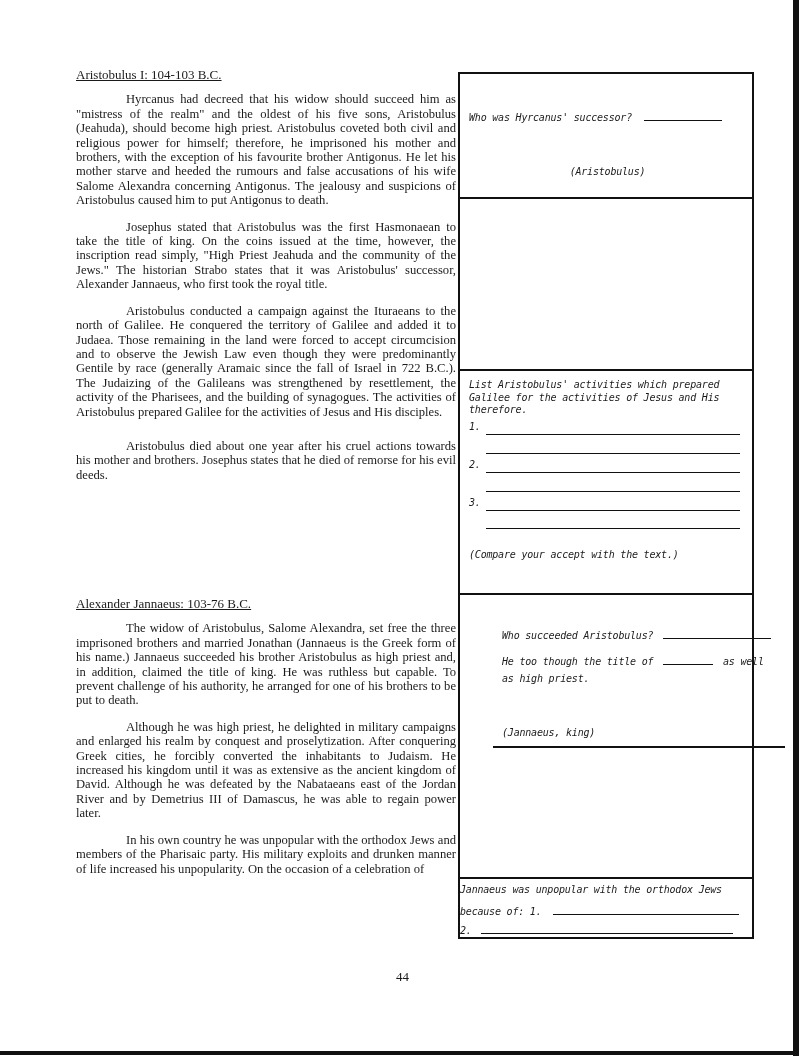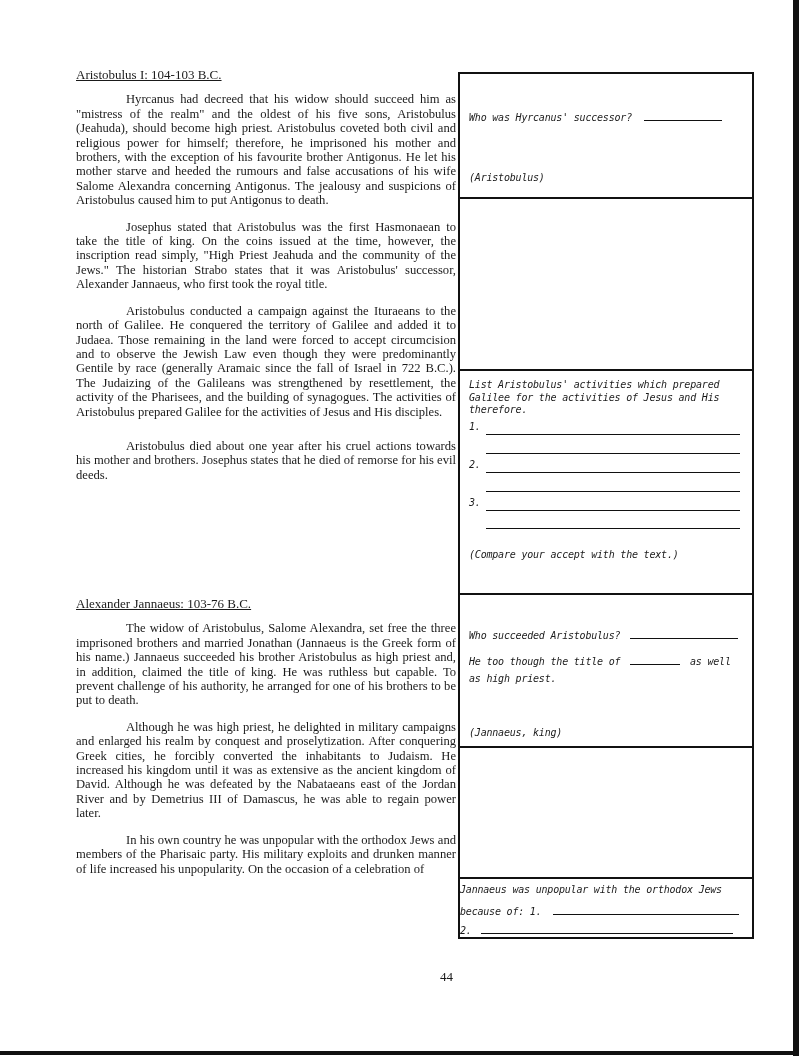--- a/index.html
+++ b/index.html
@@ -1,19 +1,19 @@
 <!DOCTYPE html>
 <html><head>
 <meta charset="utf-8">
 <style>
   html, body { margin:0; padding:0; }
   body { width:799px; height:1056px; background:#ffffff; position:relative; overflow:hidden; color:#1a1a1a; }
   .edge-bar { position:absolute; left:793px; top:0; width:6px; height:1056px; background:#111; }
   .bottom-rule { position:absolute; left:0; top:1051px; width:793px; height:4px; background:#111; }
-  .page-num { position:absolute; left:396px; top:969px; font-family:"Liberation Serif", serif; font-size:13px;margin-left:44px; }
+  .page-num { position:absolute; left:396px; top:969px; font-family:"Liberation Serif", serif; font-size:13px; }
   .left-col { position:absolute; left:76px; top:68px; width:380px; font-family:"Liberation Serif", serif; font-size:12.6px; line-height:14.4px; }
   .heading { font-family:"Liberation Serif", serif; font-size:13px; text-decoration:underline; margin:0; }
   .para { margin:0; text-align:justify; text-align-last:left; }
   .para .indent { display:inline-block; width:50px; }
   .sec { position:absolute; left:0; width:380px; }
   .right-box { position:absolute; left:458px; top:72px; width:296px; height:867px; border:2px solid #111; border-top-width:2px; box-sizing:border-box; }
   .cell { position:absolute; left:0; width:100%; box-sizing:border-box; border-bottom:2px solid #111; font-family:"DejaVu Sans Mono", monospace; font-style:italic; font-size:10px; letter-spacing:-0.2px; }
   .cell:last-child { border-bottom:none; }
   .q { position:absolute; left:9px; right:6px; white-space:nowrap; }
   .blank { display:inline-block; border-bottom:1px solid #111; height:10px; vertical-align:baseline; }
@@ -41,21 +41,21 @@
   </div>
 </div>
 
 <div class="right-box">
 
   <div class="cell" style="top:0; height:125px;">
     <div class="q" style="top:36px;">
       <span>Who was Hyrcanus' successor?</span>
       <span class="blank" style="width:78px; margin-left:6px;"></span>
     </div>
-    <div class="q" style="top:98px;">(Aristobulus)</div>
+    <div class="q" style="top:92px;text-align:center;">(Aristobulus)</div>
   </div>
 
   <div class="cell" style="top:125px; height:172px;"></div>
 
   <div class="cell" style="top:297px; height:224px;">
     <div class="q" style="top:8px; line-height:12.5px; white-space:normal;">
       <div>List Aristobulus' activities which prepared</div>
       <div>Galilee for the activities of Jesus and His</div>
       <div>therefore.</div>
     </div>
@@ -64,21 +64,21 @@
     <div class="line" style="top:82px;"></div>
     <div class="q" style="top:88px;">2.</div>
     <div class="line" style="top:101px;"></div>
     <div class="line" style="top:120px;"></div>
     <div class="q" style="top:126px;">3.</div>
     <div class="line" style="top:139px;"></div>
     <div class="line" style="top:157px;"></div>
     <div class="q" style="top:178px;">(Compare your accept with the text.)</div>
   </div>
 
-  <div class="cell" style="top:521px; height:153px;">
+  <div class="cell" style="top:521px; height:153px;margin-left:33px;">
     <div class="q" style="top:33px;">
       <span>Who succeeded Aristobulus?</span>
       <span class="blank" style="width:108px; margin-left:4px;"></span>
     </div>
     <div class="q" style="top:59px;">
       <span>He too though the title of</span>
       <span class="blank" style="width:50px; margin:0 4px;"></span>
       <span>as well</span>
     </div>
     <div class="q" style="top:78px;">as high priest.</div>

